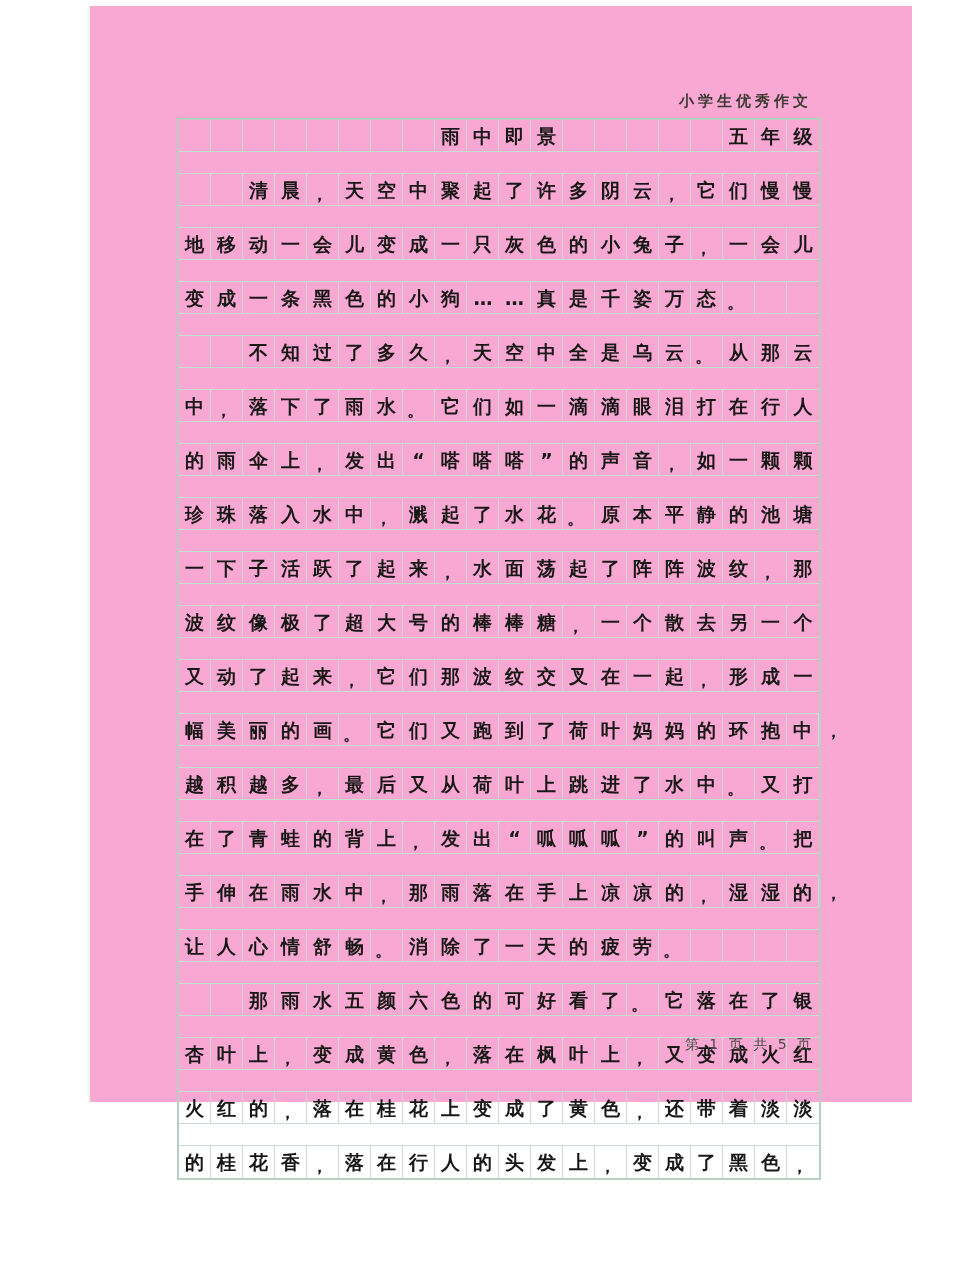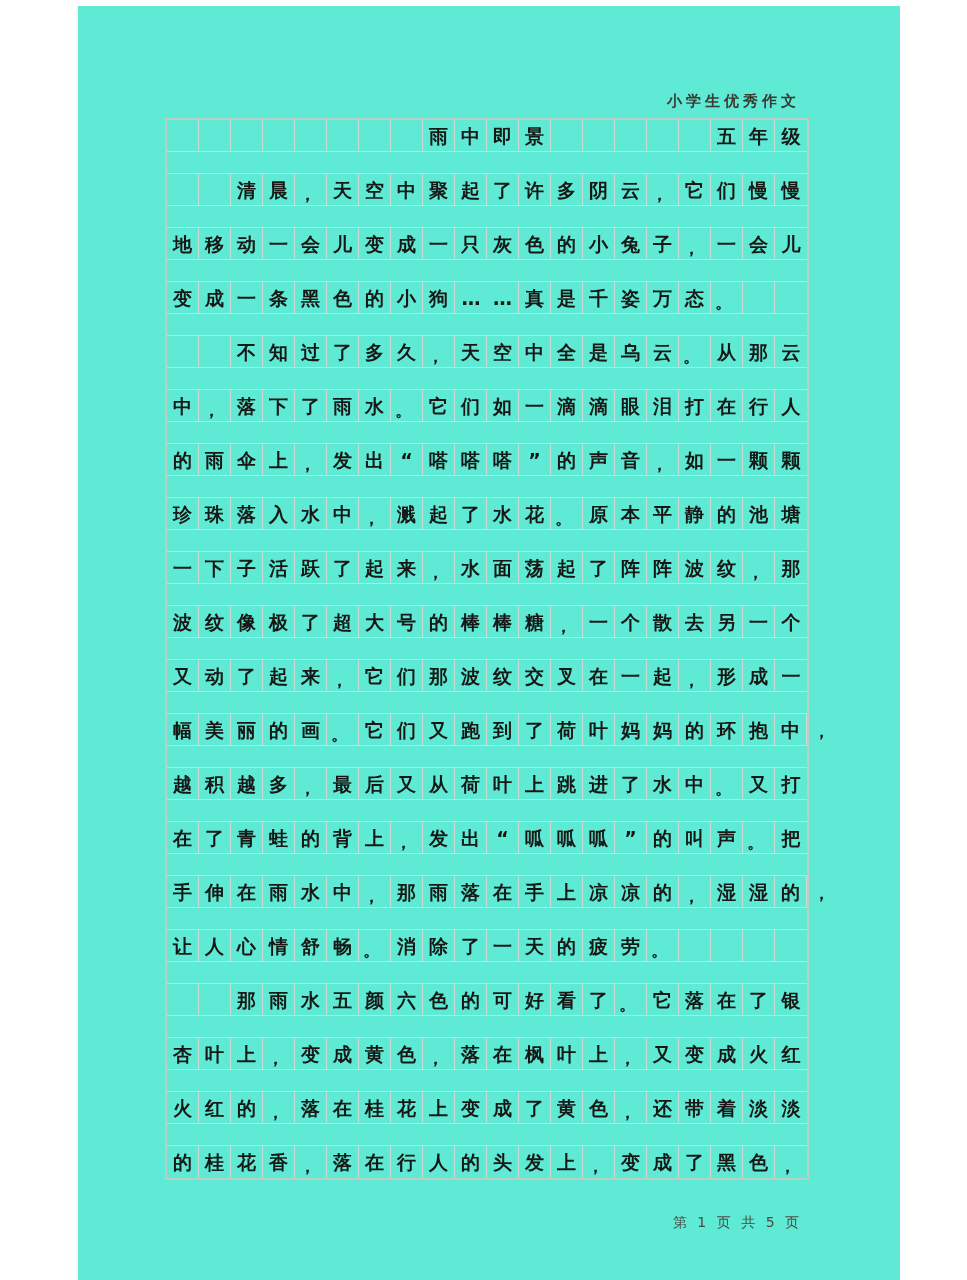--- a/index.html
+++ b/index.html
@@ -10,25 +10,25 @@
   body {
     width: 967px;
     height: 1280px;
     overflow: hidden;
     font-family: "DejaVu Sans", "Liberation Sans", sans-serif;
   }
 
   
   #page-sheet {
     position: absolute;
-    left: 78px;
+    left: 90px;
     top: 6px;
     width: 822px;
-    height: 1274px;
-    background: #5eead4;
+    height: 1096px;
+    background: #f9a8d4;
     box-shadow: 0 0 0 0 rgba(0,0,0,0);
   }
   #page-sheet::before {
     content: "";
     position: absolute;
     left: -2px; top: 0; bottom: 0;
     width: 2px;
     background: #f7f6ea;
   }
 

